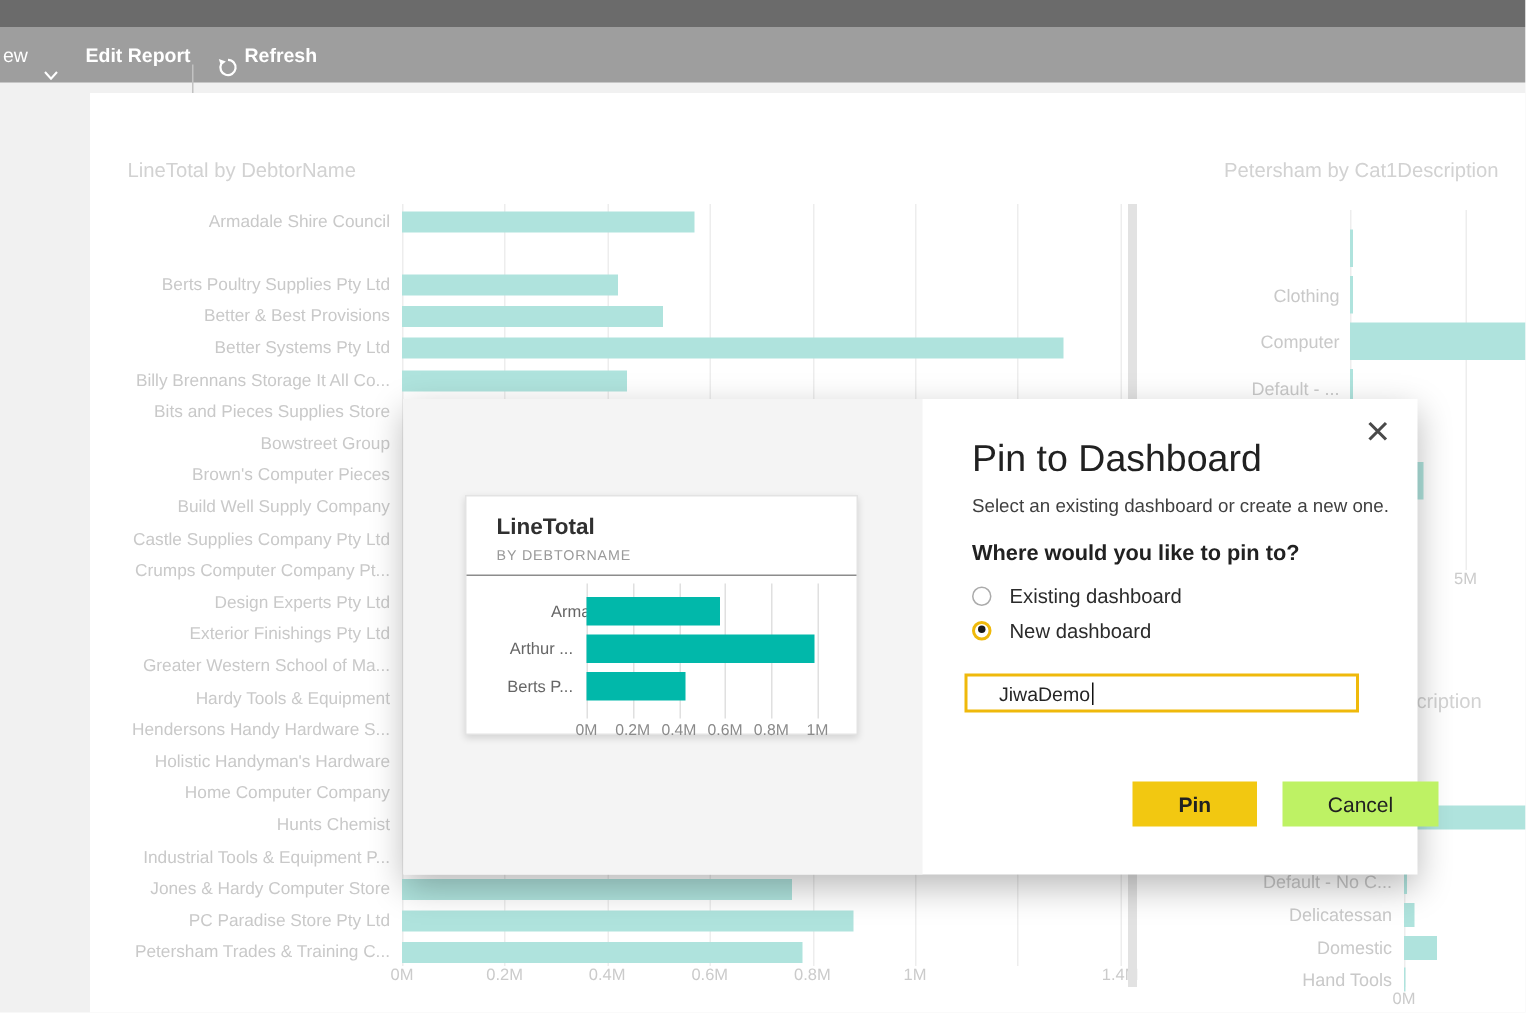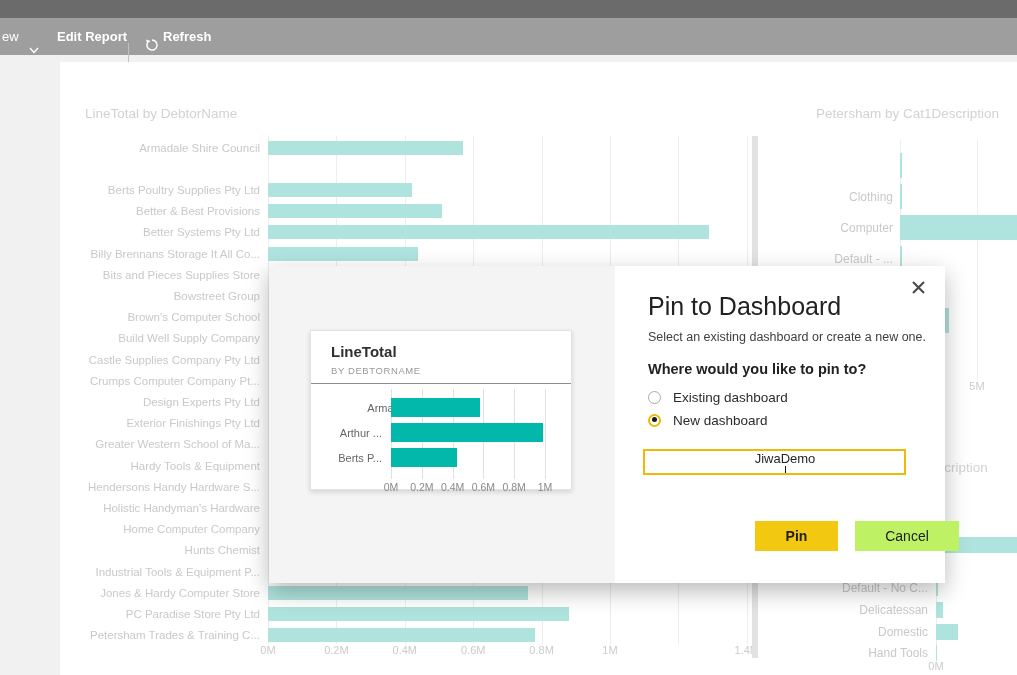--- a/index.html
+++ b/index.html
@@ -68,21 +68,21 @@
   .radio-row{position:absolute;left:379px;height:18px;display:flex;align-items:center;cursor:pointer;}
   .radio-row.r1{top:122px;}
   .radio-row.r2{top:145px;}
   .radio{width:13px;height:13px;border-radius:50%;margin-right:12px;box-sizing:border-box;}
   .radio.off{border:1.5px solid #ABABAB;background:#fff;}
   .radio.on{border:2.5px solid #EFB90B;background:#fff;position:relative;}
   .radio.on::after{content:"";position:absolute;left:1.5px;top:1.5px;width:5px;height:5px;border-radius:50%;background:#1A1A1A;}
   .radio-label{font-size:13.5px;color:#2B2B2B;}
   .name-input{position:absolute;left:374px;top:183px;width:263px;height:26px;box-sizing:border-box;
               border:2px solid #EFB90B;background:#fff;display:flex;align-items:center;padding-left:21px;
-              font-size:13px;color:#252525;cursor:text;flex-direction:column;}
+              font-size:13px;color:#252525;cursor:text;}
   .caret{display:inline-block;width:1px;height:15px;background:#111;margin-left:1px;}
   .btn{position:absolute;top:255px;height:30px;display:flex;align-items:center;justify-content:center;
        font-size:14px;color:#212121;cursor:pointer;}
   .btn-pin{left:486px;width:83px;background:#F2C811;font-weight:700;}
   .btn-cancel{left:586px;width:104px;background:#bef264;}
 </style>
 </head>
 <body>
 
 <div class="screen">
@@ -146,21 +146,21 @@
           <div class="cat" style="width: 200px;">Billy Brennans Storage It All Co...</div>
           <div class="bar" style="left: 208px; top: 3.6px; width: 150.48px; height: 14px;"></div>
         </div>
         <div class="row" style="top: 164.2px; height: 21.2px;">
           <div class="cat" style="width: 200px;">Bits and Pieces Supplies Store</div>
         </div>
         <div class="row" style="top: 185.4px; height: 21.2px;">
           <div class="cat" style="width: 200px;">Bowstreet Group</div>
         </div>
         <div class="row" style="top: 206.6px; height: 21.2px;">
-          <div class="cat" style="width: 200px;">Brown's Computer School</div>
+          <div class="cat" style="width: 200px;">Brown's Computer Pieces</div>
         </div>
         <div class="row" style="top: 227.8px; height: 21.2px;">
           <div class="cat" style="width: 200px;">Build Well Supply Company</div>
         </div>
         <div class="row" style="top: 249px; height: 21.2px;">
           <div class="cat" style="width: 200px;">Castle Supplies Company Pty Ltd</div>
         </div>
         <div class="row" style="top: 270.2px; height: 21.2px;">
           <div class="cat" style="width: 200px;">Crumps Computer Company Pt...</div>
         </div>

